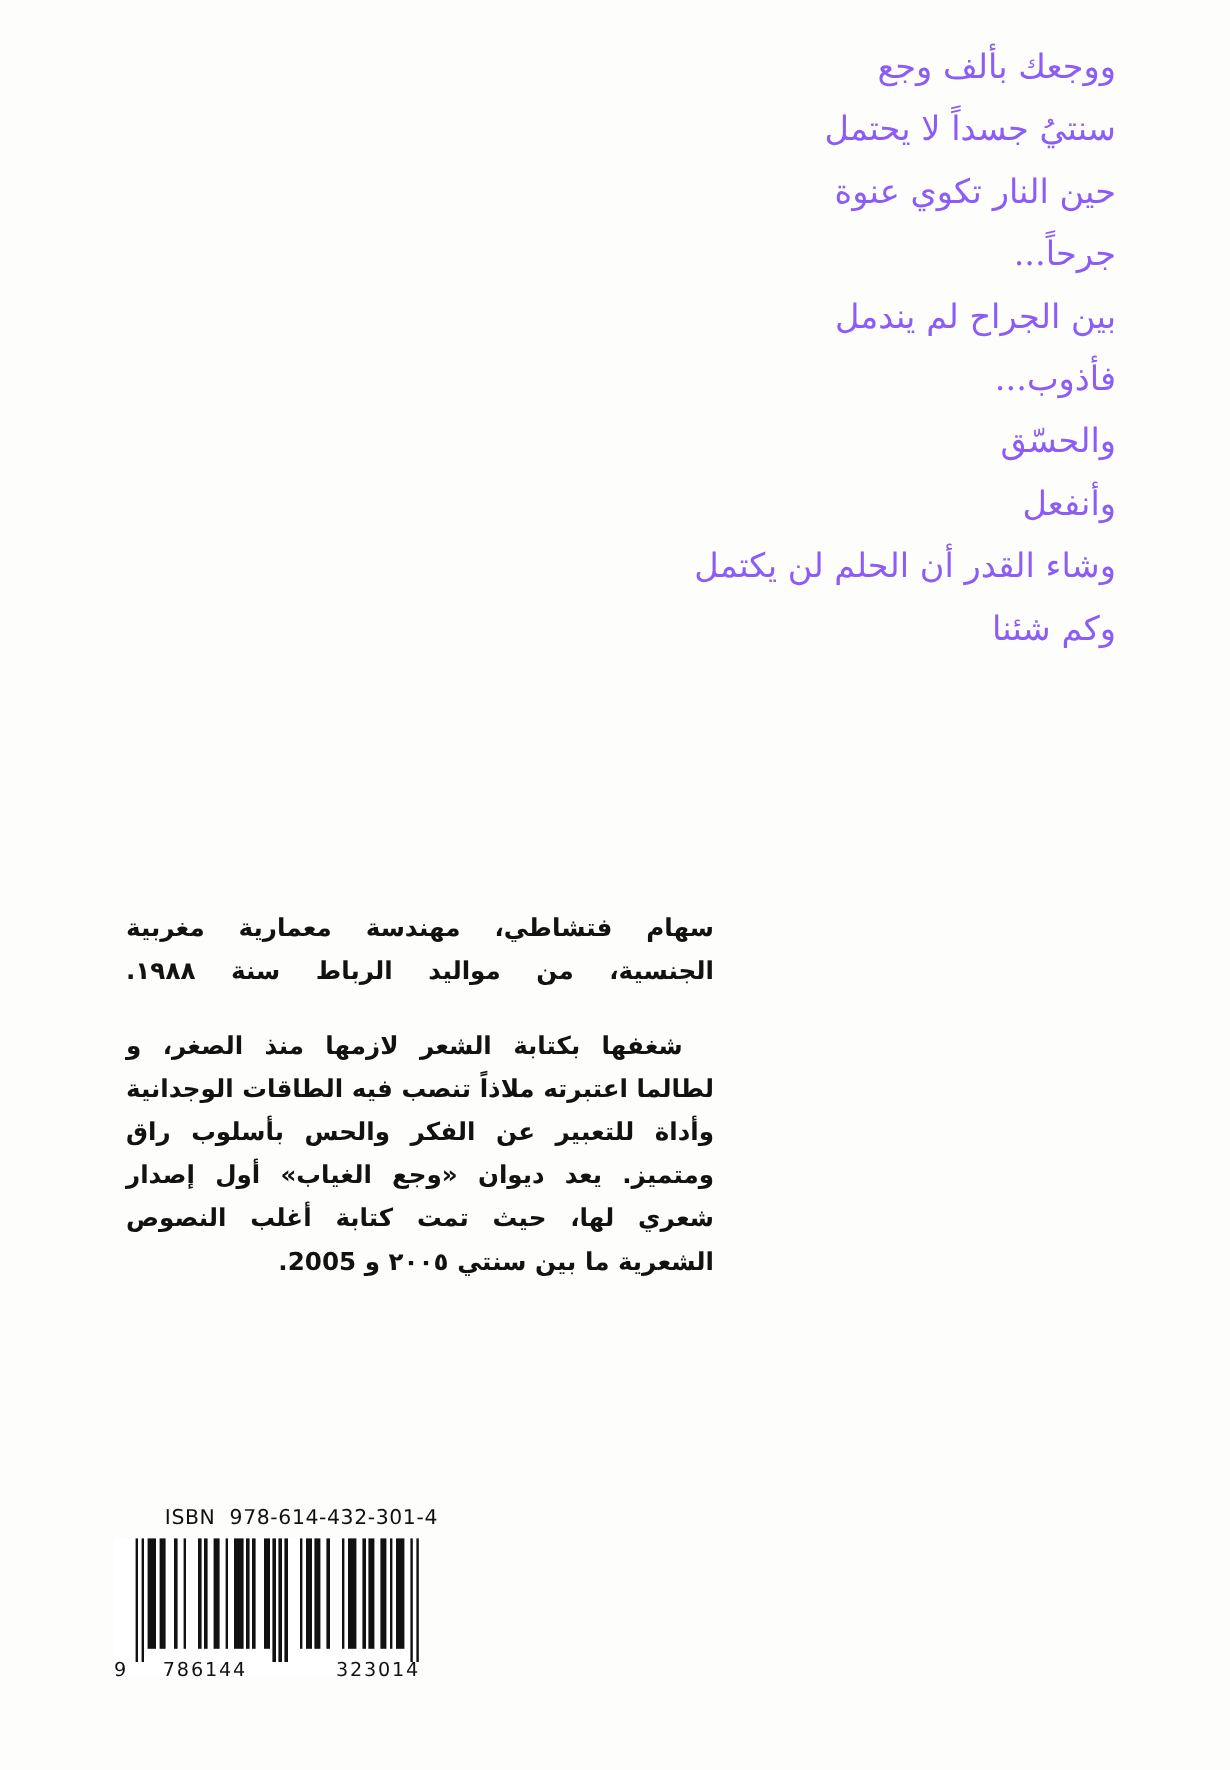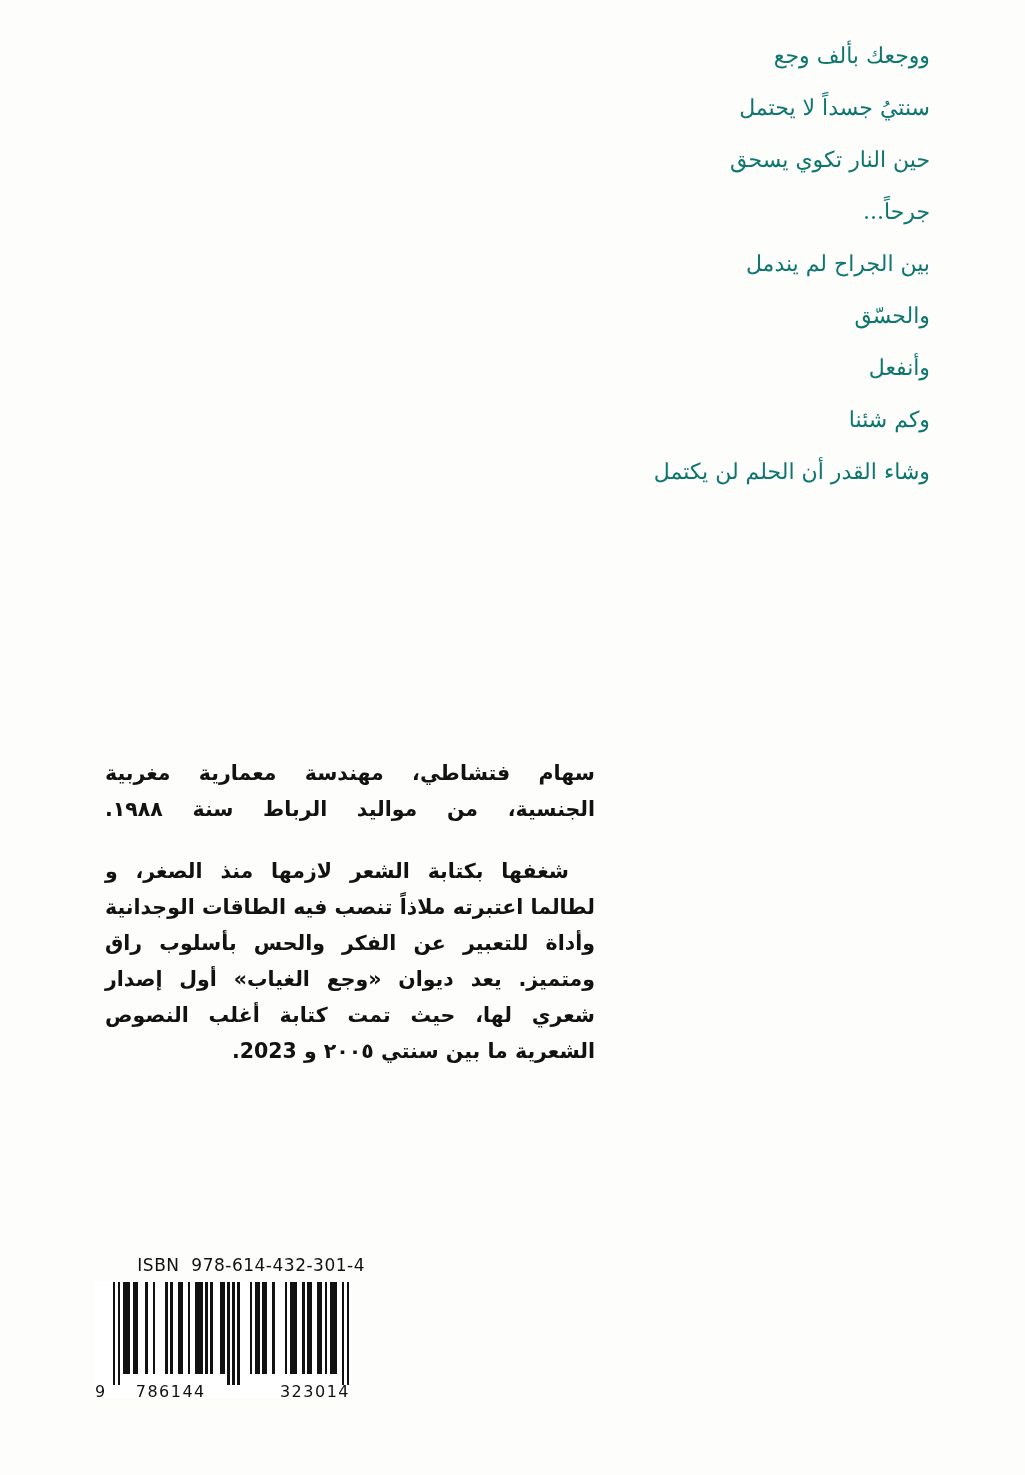--- a/index.html
+++ b/index.html
@@ -21,23 +21,23 @@
   .poem {
     position: absolute;
     top: 30px;
     right: 95px;
     width: 820px;
     text-align: right;
     direction: rtl;
   }
   .poem-line {
     font-family: "DejaVu Serif", "Liberation Serif", serif;
-    font-size: 22px;
+    font-size: 28px;
     line-height: 52px;
-    color: #0f766e;
+    color: #8b5cf6;
     white-space: pre;
   }
 
   
   .bio {
     position: absolute;
     top: 755px;
     right: 430px;
     width: 490px;
     direction: rtl;
@@ -126,32 +126,33 @@
   }
 </style>
 </head>
 <body>
 
 <div class="page">
 
   <div class="poem">
     <div class="poem-line">ووجعك بألف وجع</div>
     <div class="poem-line">سنتيُ جسداً لا يحتمل</div>
-    <div class="poem-line">حين النار تكوي يسحق</div>
+    <div class="poem-line">حين النار تكوي عنوة</div>
     <div class="poem-line">جرحاً...</div>
     <div class="poem-line">بين الجراح لم يندمل</div>
+    <div class="poem-line">فأذوب...</div>
     <div class="poem-line">والحسّق</div>
     <div class="poem-line">وأنفعل</div>
+    <div class="poem-line">وشاء القدر أن الحلم لن يكتمل</div>
     <div class="poem-line">وكم شئنا</div>
-    <div class="poem-line">وشاء القدر أن الحلم لن يكتمل</div>
   </div>
 
   <div class="bio">
     <p class="bio-para">سهام فتشاطي، مهندسة معمارية مغربية الجنسية، من مواليد الرباط سنة ١٩٨٨.</p>
-    <p class="bio-para indent">شغفها بكتابة الشعر لازمها منذ الصغر، و لطالما اعتبرته ملاذاً تنصب فيه الطاقات الوجدانية وأداة للتعبير عن الفكر والحس بأسلوب راق ومتميز. يعد ديوان «وجع الغياب» أول إصدار شعري لها، حيث تمت كتابة أغلب النصوص الشعرية ما بين سنتي ٢٠٠٥ و 2023.</p>
+    <p class="bio-para indent">شغفها بكتابة الشعر لازمها منذ الصغر، و لطالما اعتبرته ملاذاً تنصب فيه الطاقات الوجدانية وأداة للتعبير عن الفكر والحس بأسلوب راق ومتميز. يعد ديوان «وجع الغياب» أول إصدار شعري لها، حيث تمت كتابة أغلب النصوص الشعرية ما بين سنتي ٢٠٠٥ و 2005.</p>
   </div>
 
   <div class="barcode-block">
     <div class="isbn-line"><span>ISBN</span>&nbsp;&nbsp;<span>978-614-432-301-4</span></div>
     <div class="barcode">
       <div class="bars" id="bars">
           <i class="guard" style="width: 2.49474px; margin-right: 0px;"></i>
           <i style="background: transparent; width: 2.49474px; margin-right: 0px;"></i>
           <i class="guard" style="width: 2.49474px; margin-right: 0px;"></i>
           <i style="background: transparent; width: 2.49474px; margin-right: 0px;"></i>

